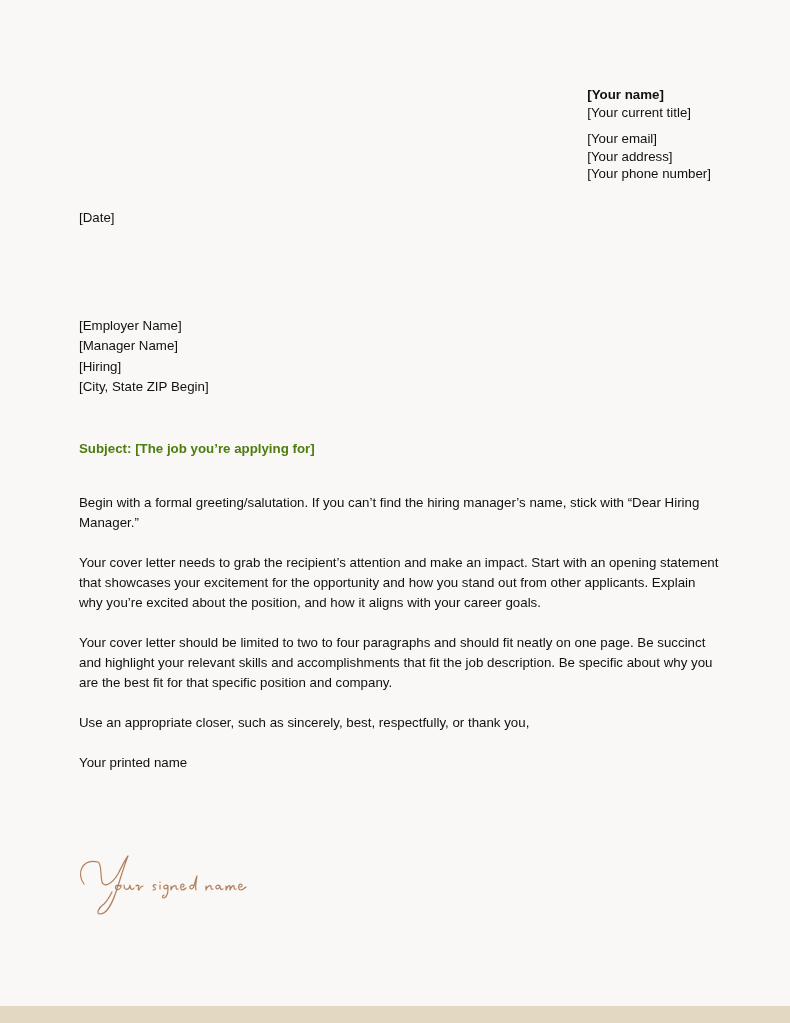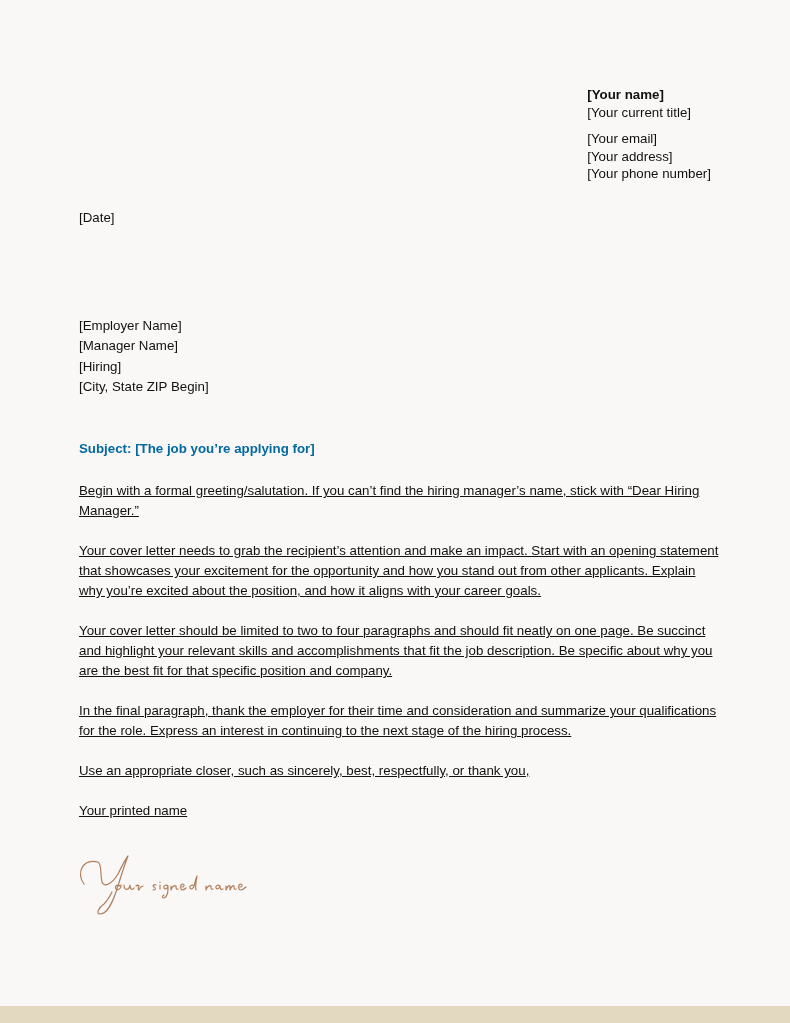--- a/index.html
+++ b/index.html
@@ -13,27 +13,27 @@
   .sender {
     position: absolute; right: 79px; top: 86px; 
     line-height: 17.5px;
   }
   .sender .name { font-weight: bold; }
   .sender .gap { height: 9px; }
   .date { position: absolute; left: 79px; top: 197px; line-height: 18px; margin-top: 12px; }
   .recipient { position: absolute; left: 79px; top: 276px; line-height: 20.3px; margin-top: 40px; }
   .subject {
     position: absolute; left: 79px; top: 440px; line-height: 18px;
-    color: #0369a1; font-weight: bold;
+    color: #4d7c0f; font-weight: bold;
   }
   .body-text {
     position: absolute; left: 79px; top: 481px; width: 640px;
     line-height: 20px;
   }
-  .body-text p { margin: 0 0 20px 0; text-decoration: underline; }
+  .body-text p { margin: 12px 0 20px 0; }
   .signature {
     position: absolute; left: 72px; top: 852px; width: 190px; height: 70px;
   }
   .footer-band {
     position: absolute; left: 0; right: 0; bottom: 0; height: 17px;
     background: #e3d9c1;
   }
 </style>
 </head>
 <body>
@@ -55,21 +55,20 @@
   <div>[Hiring]</div>
   <div>[City, State ZIP Begin]</div>
 </div>
 
 <div class="subject">Subject: [The job you’re applying for]</div>
 
 <div class="body-text">
   <p>Begin with a formal greeting/salutation. If you can’t find the hiring manager’s name, stick with “Dear Hiring Manager.”</p>
   <p>Your cover letter needs to grab the recipient’s attention and make an impact. Start with an opening statement that showcases your excitement for the opportunity and how you stand out from other applicants. Explain why you’re excited about the position, and how it aligns with your career goals.</p>
   <p>Your cover letter should be limited to two to four paragraphs and should fit neatly on one page. Be succinct and highlight your relevant skills and accomplishments that fit the job description. Be specific about why you are the best fit for that specific position and company.</p>
-  <p>In the final paragraph, thank the employer for their time and consideration and summarize your qualifications for the role. Express an interest in continuing to the next stage of the hiring process.</p>
   <p>Use an appropriate closer, such as sincerely, best, respectfully, or thank you,</p>
   <p>Your printed name</p>
 </div>
 
 <div class="signature">
   <svg width="190" height="70" viewBox="0 0 190 70">
     <g fill="none" stroke="#b17f5c" stroke-width="1.2" stroke-linecap="round" stroke-linejoin="round">
 
       <path d="M12,32 C4,22 10,6 26,10 C30,12 28,22 30,30 C32,36 40,32 46,22 C50,14 54,6 56,4 C52,14 48,28 44,40 C40,52 34,62 28,62 C24,62 26,56 32,52 C36,48 38,44 40,40"></path>
 

